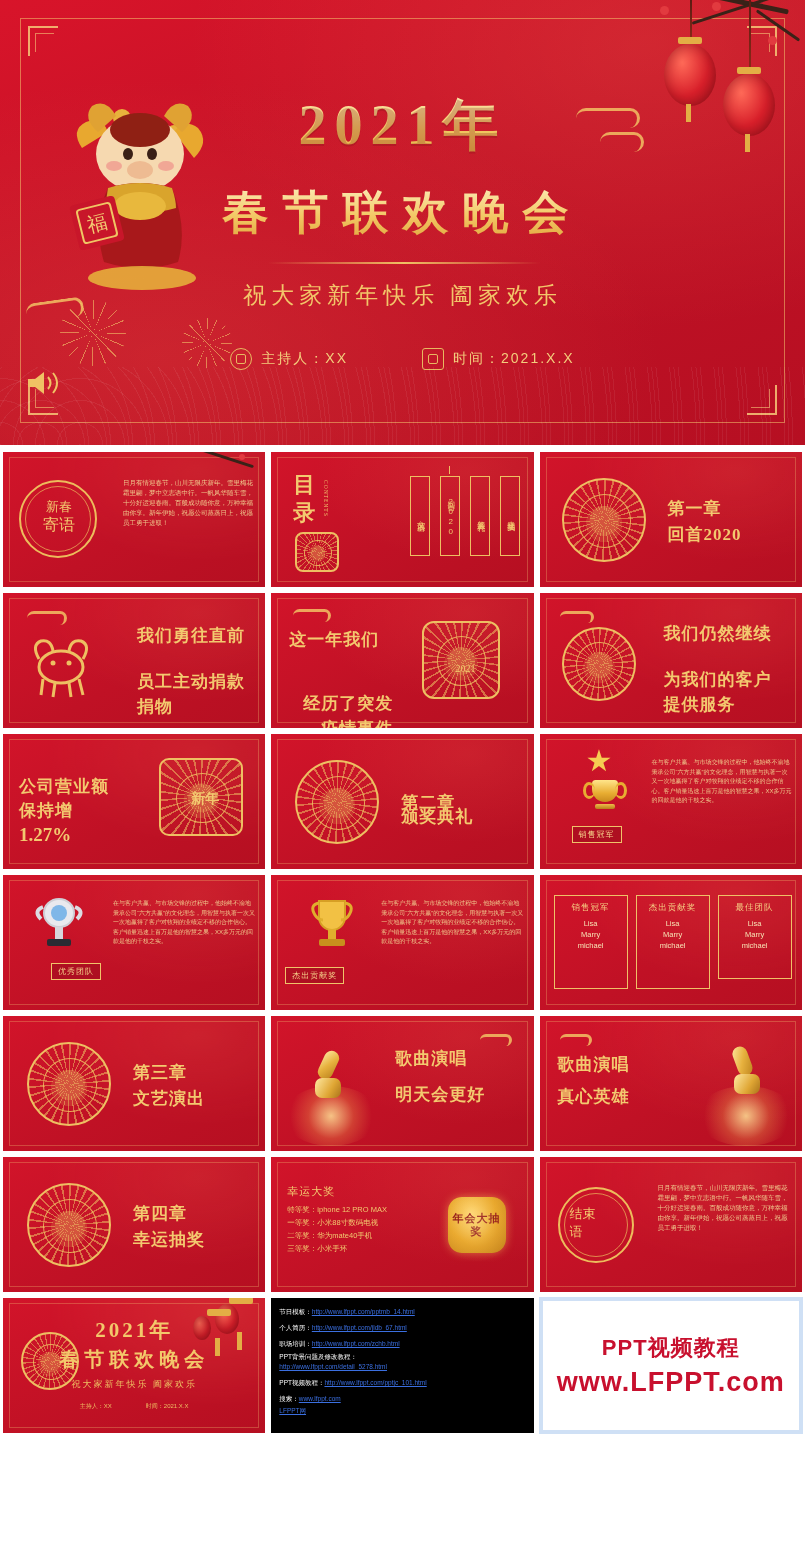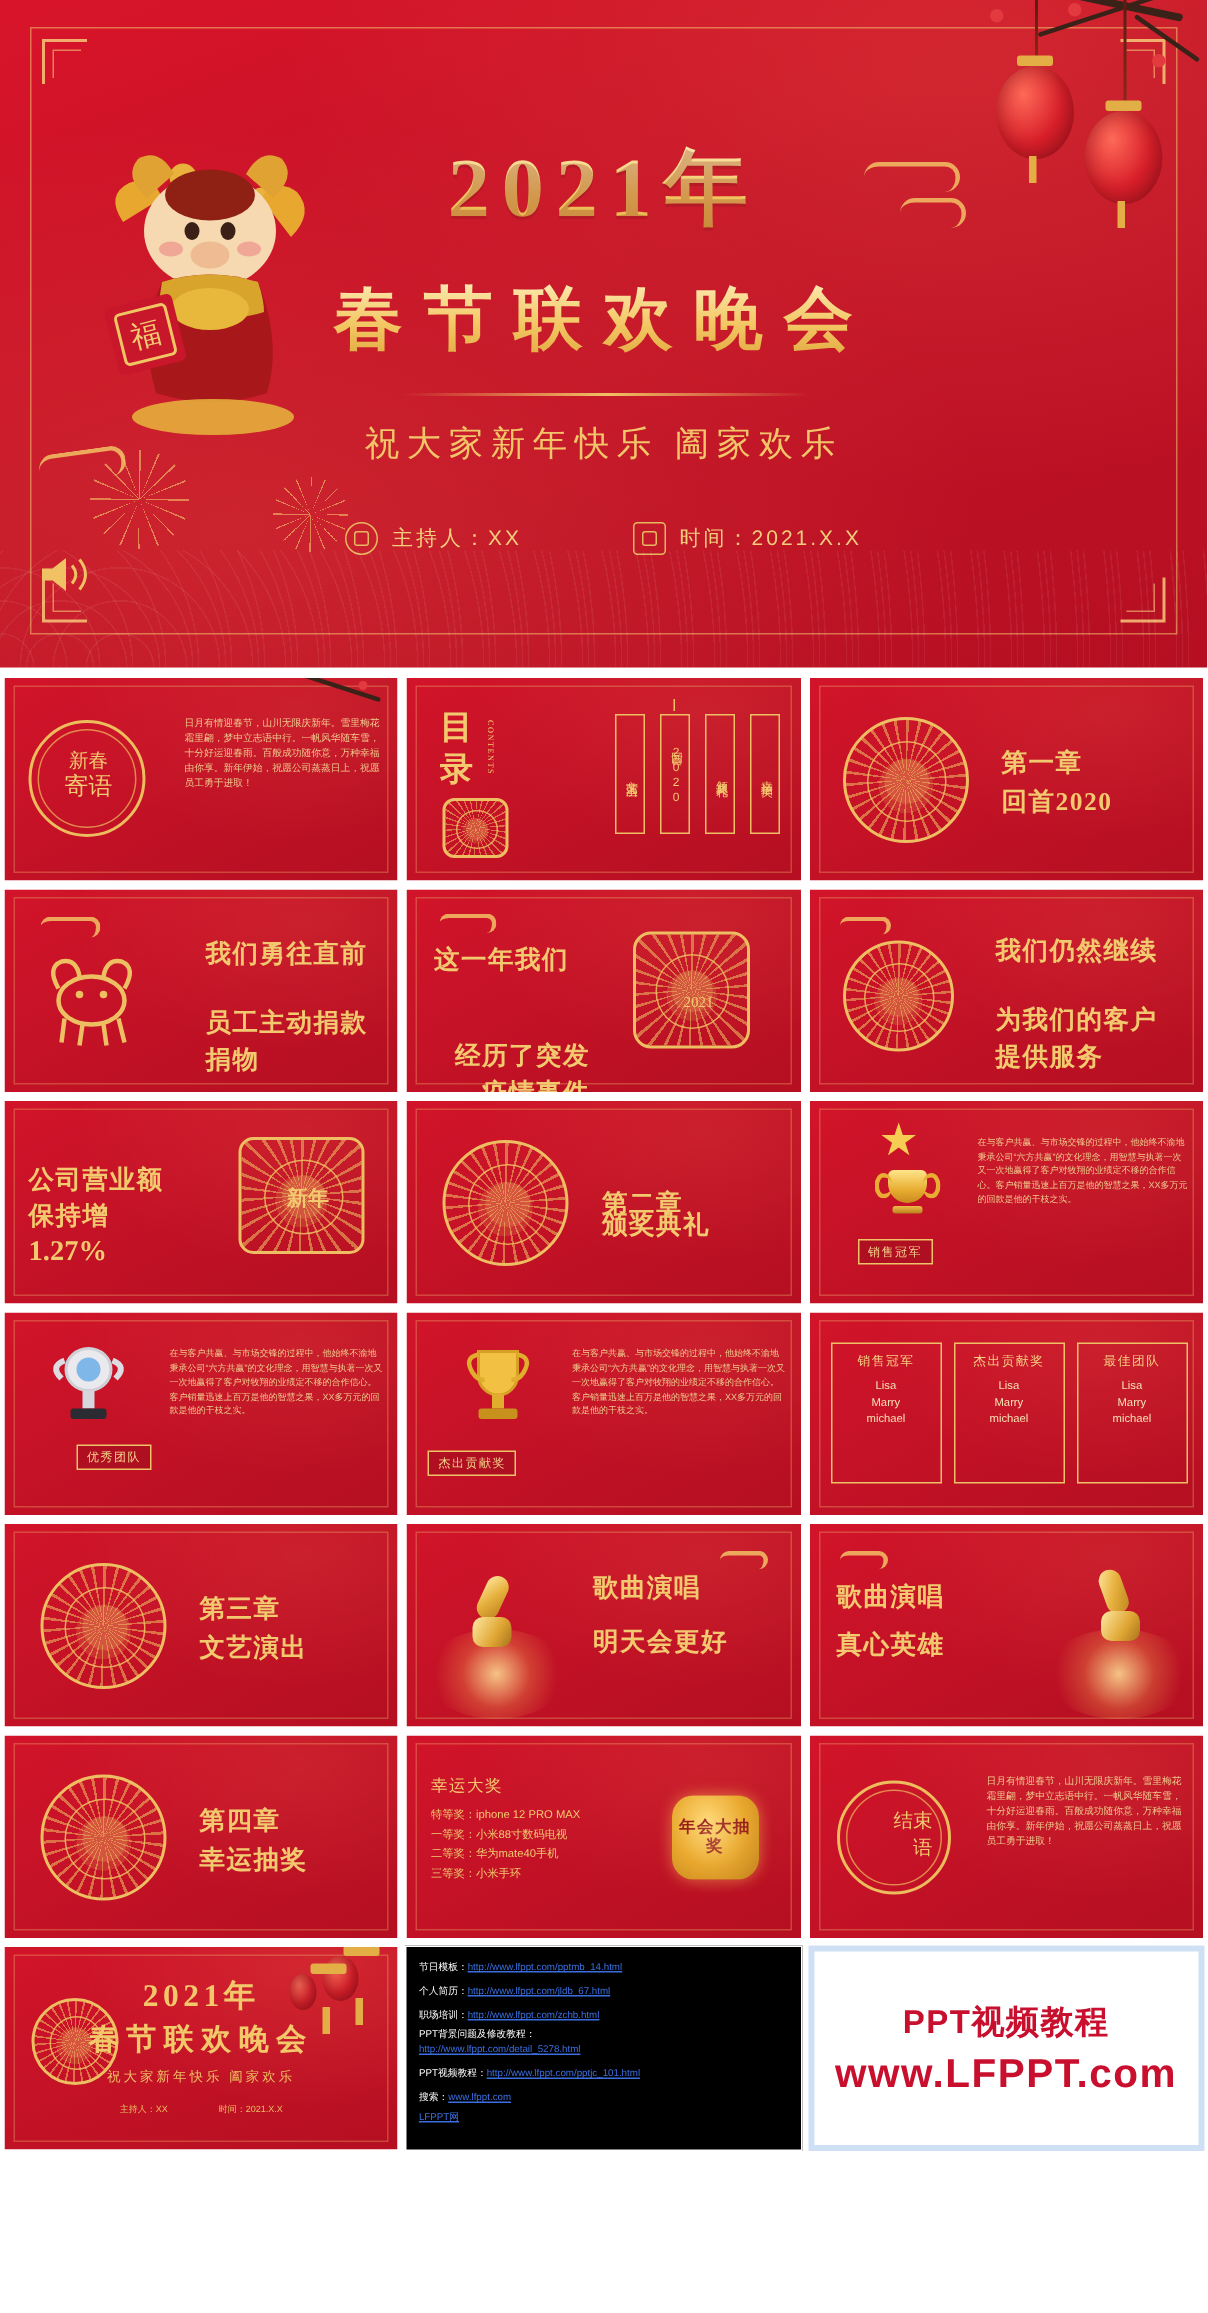--- a/index.html
+++ b/index.html
@@ -552,21 +552,21 @@
         <div class="nm">Lisa</div>
         <div class="nm">Marry</div>
         <div class="nm">michael</div>
       </div>
       <div class="award-box" style="left:96px; top:20px; width:74px; height:94px;">
         <div class="hd">杰出贡献奖</div>
         <div class="nm">Lisa</div>
         <div class="nm">Marry</div>
         <div class="nm">michael</div>
       </div>
-      <div class="award-box" style="left:178px; top:20px; width:74px; height:94px;">
+      <div class="award-box" style="left:178px; top:20px; width:74px; height:84px;">
         <div class="hd">最佳团队</div>
         <div class="nm">Lisa</div>
         <div class="nm">Marry</div>
         <div class="nm">michael</div>
       </div>
     </div>
 
     <div class="slide">
       <div class="inner-frame"></div>
       <div class="ox-emblem" style="left:24px; top:26px; width:84px; height:84px;"></div>
@@ -610,21 +610,21 @@
         <div>二等奖：华为mate40手机</div>
         <div>三等奖：小米手环</div>
       </div>
       <div class="luck-seal" style="right:28px; top:40px;">年会大抽奖</div>
       <div class="glow" style="right:18px; top:34px; width:78px; height:70px; opacity:.35;"></div>
     </div>
 
     <div class="slide">
       <div class="inner-frame"></div>
       <div class="circ-seal" style="left:18px; top:30px; width:76px; height:76px;"></div>
-      <div style="position:absolute; left:30px; top:48px; width:52px; text-align:right;">
+      <div style="position:absolute; left:30px; top:48px; width:52px; text-align:left;">
         <div class="txt-gold" style="font-size:13px; line-height:18px;">结束</div>
         <div class="txt-gold" style="font-size:13px; line-height:18px;">语</div>
       </div>
       <div class="para small" style="left:118px; top:26px; width:132px;">日月有情迎春节，山川无限庆新年。雪里梅花霜里翩，梦中立志语中行。一帆风华随车雪，十分好运迎春雨。百般成功随你意，万种幸福由你享。新年伊始，祝愿公司蒸蒸日上，祝愿员工勇于进取！</div>
     </div>
 
     <div class="mini-hero slide">
       <div class="inner-frame"></div>
       <div class="lantern" style="right:26px; top:6px; width:24px; height:30px;"></div>
       <div class="lantern" style="right:54px; top:18px; width:18px; height:24px;"></div>

